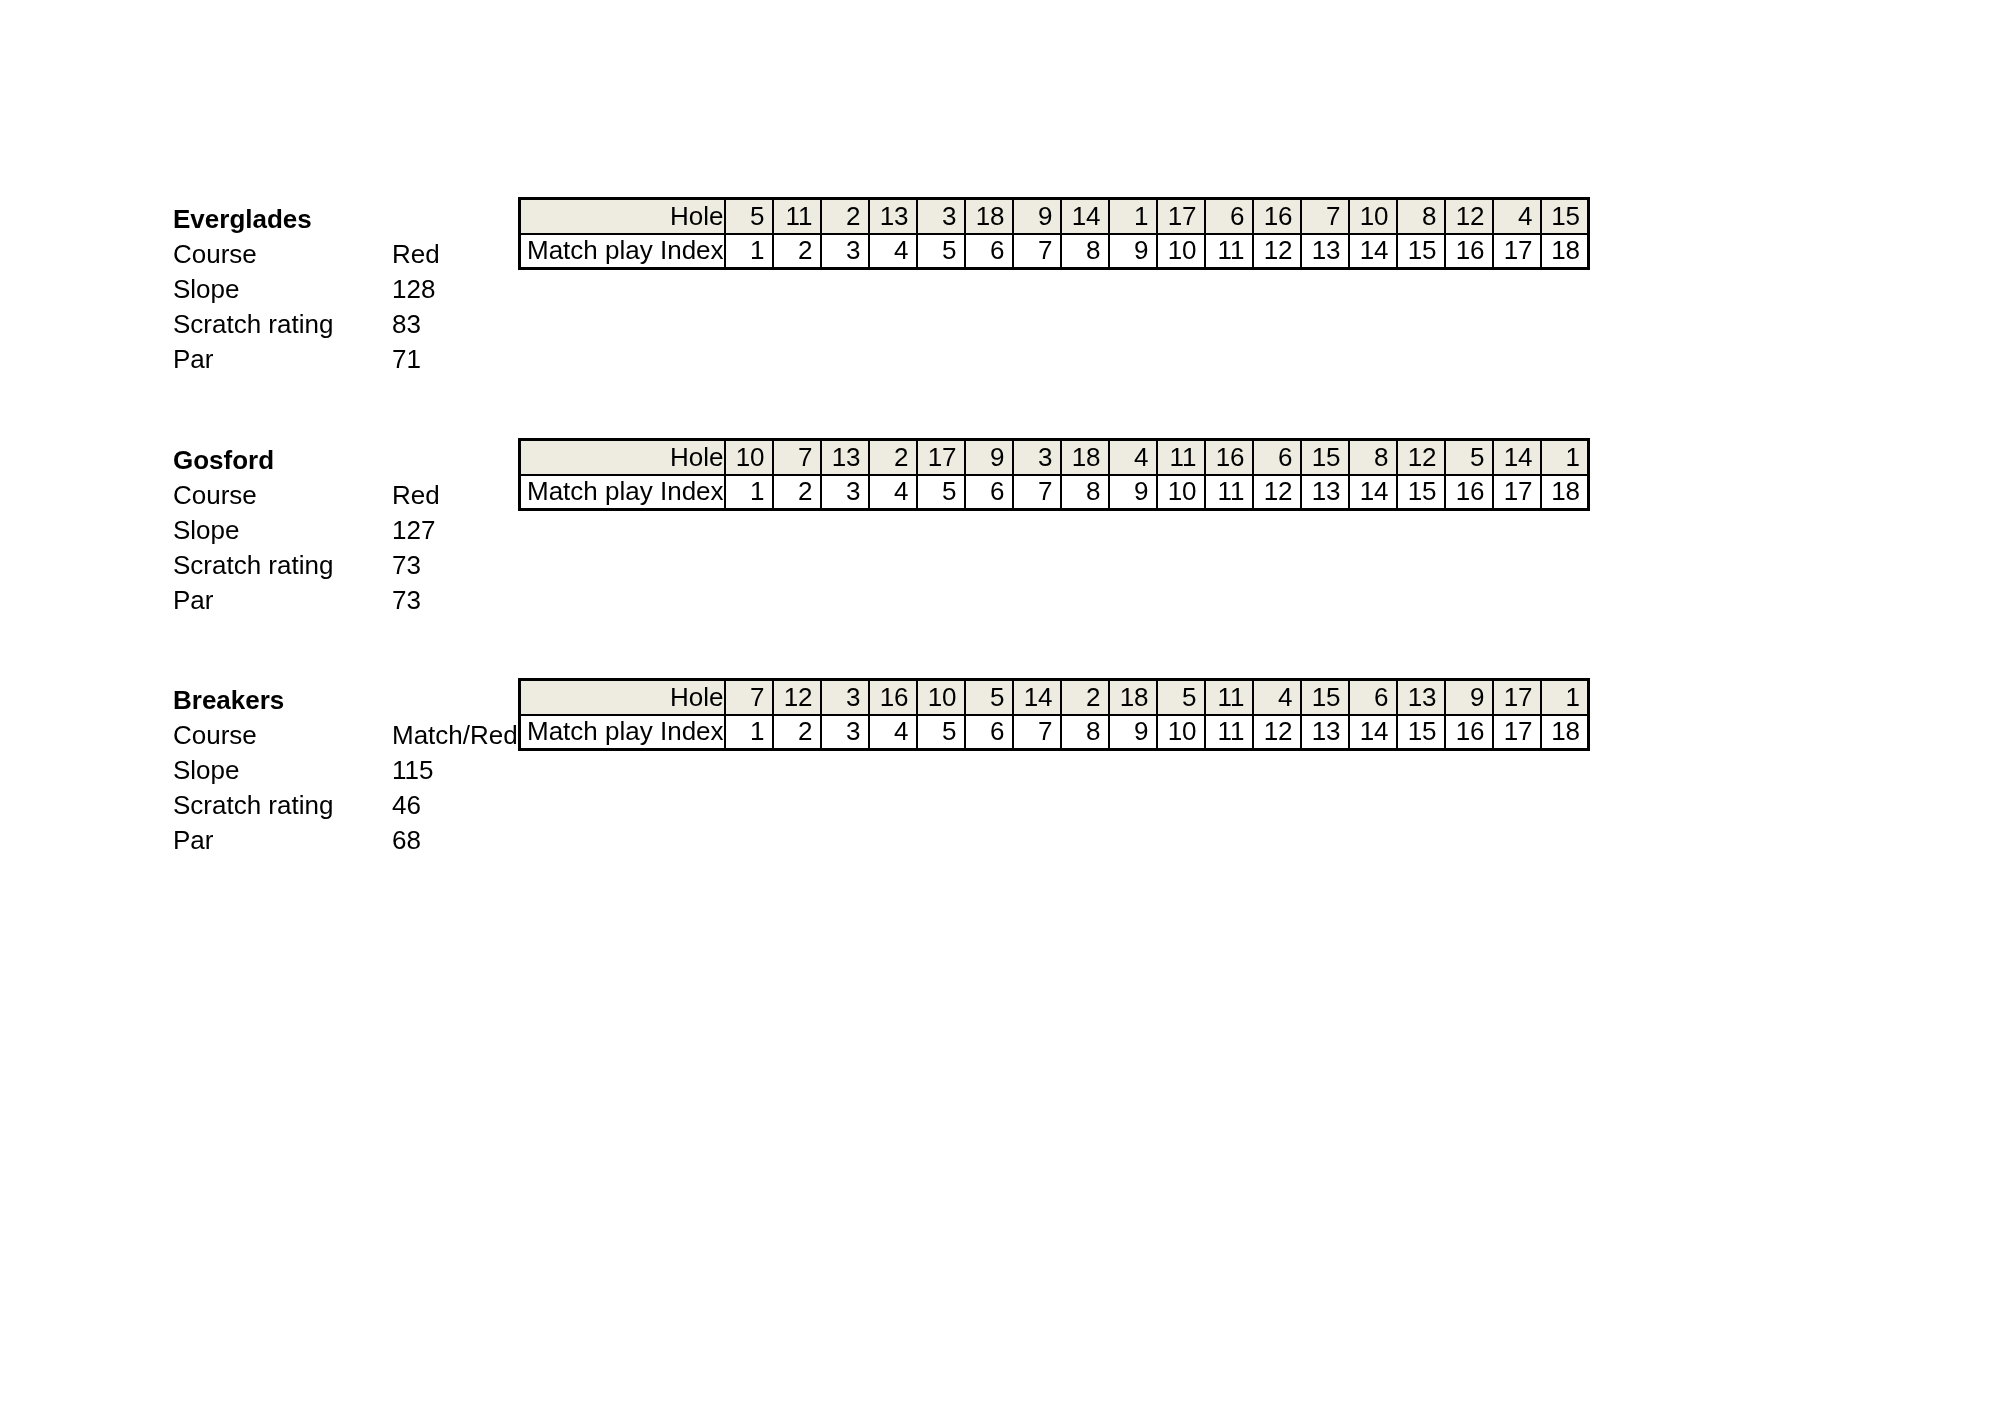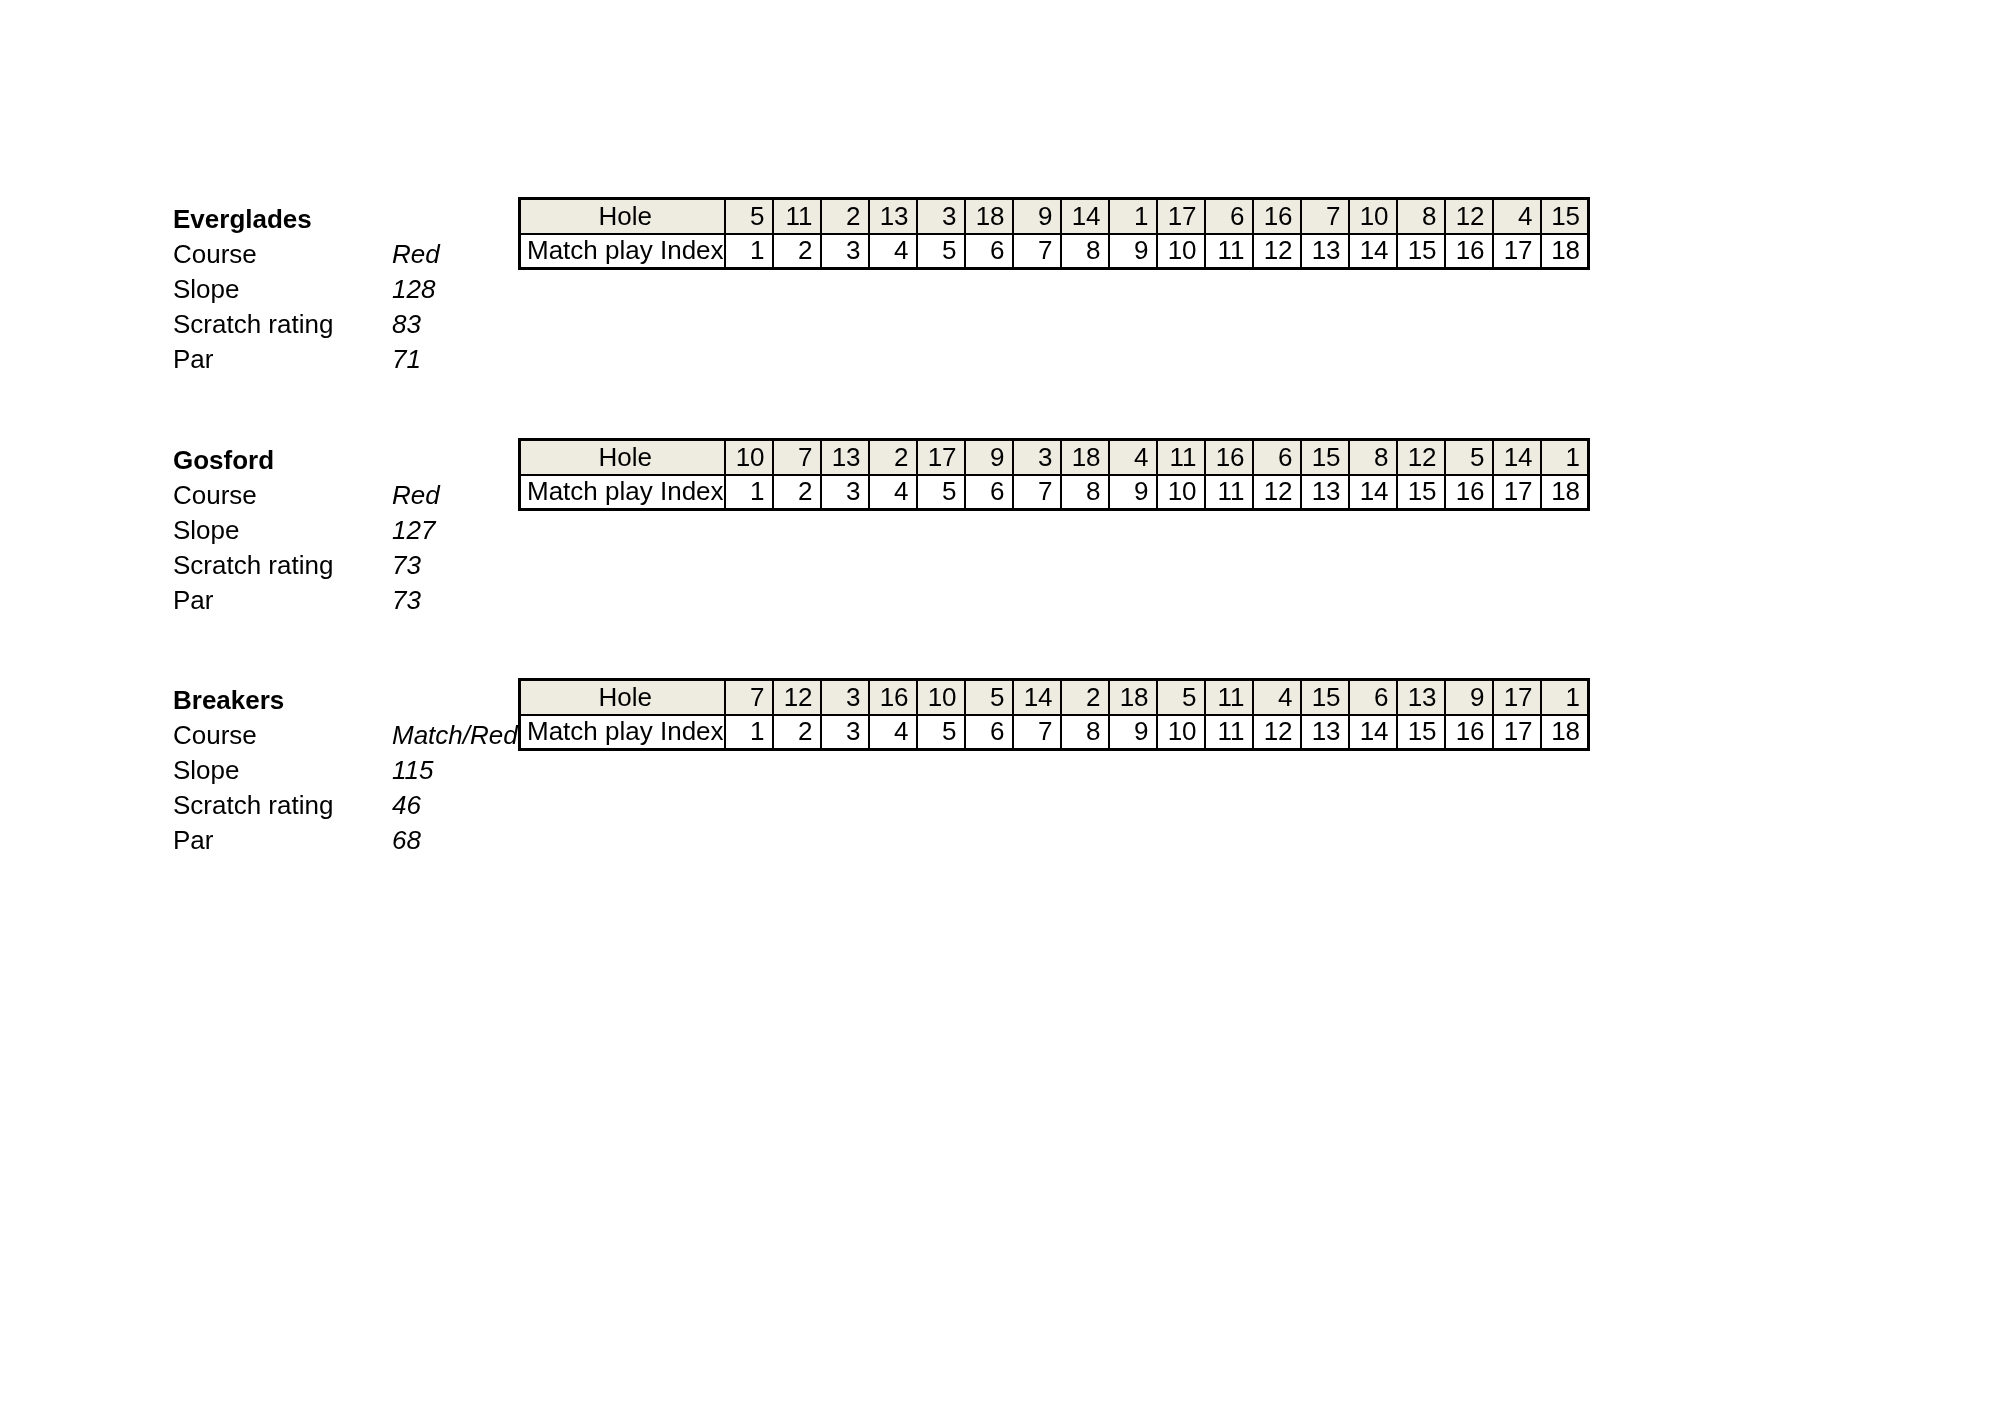--- a/index.html
+++ b/index.html
@@ -39,21 +39,20 @@
   }
   .info .title {
     font-weight: bold;
   }
   .info .label {
     width: 219px;
     flex: 0 0 auto;
   }
   .info .value {
     flex: 0 0 auto;
-    font-style: italic;
   }
   table.holes-table {
     position: absolute;
     left: 470px;
     top: 0;
     border-collapse: collapse;
     table-layout: fixed;
     border: 3px solid var(--border-color);
   }
   table.holes-table td {
@@ -61,21 +60,21 @@
     border: 2px solid var(--border-color);
     height: 35px;
     font-size: 26px;
     white-space: nowrap;
     overflow: hidden;
     vertical-align: middle;
     color: var(--text-color);
   }
   td.rowlabel {
     width: 203px;
-    text-align: center;
+    text-align: right;
     padding-left: 6px;
   }
   td.num {
     width: 48px;
     text-align: right;
     padding-right: 7px;
   }
   .head {
     background: var(--header-fill);
   }

